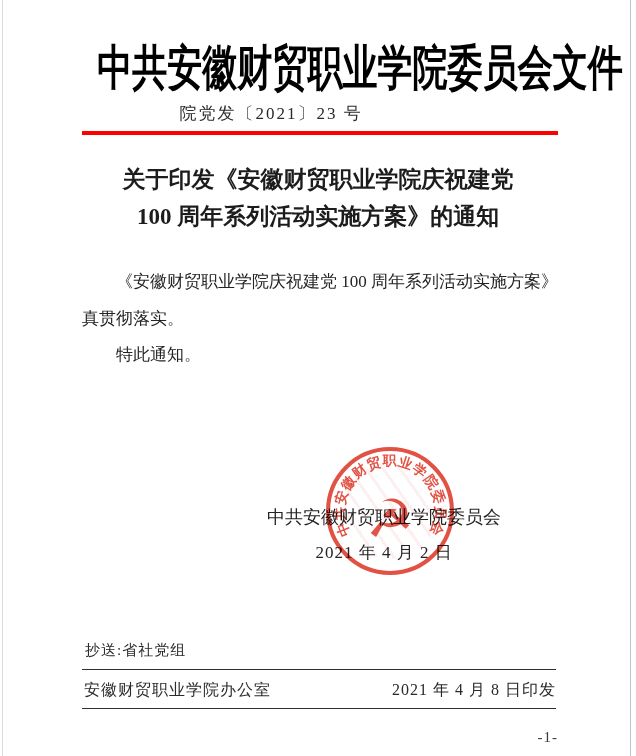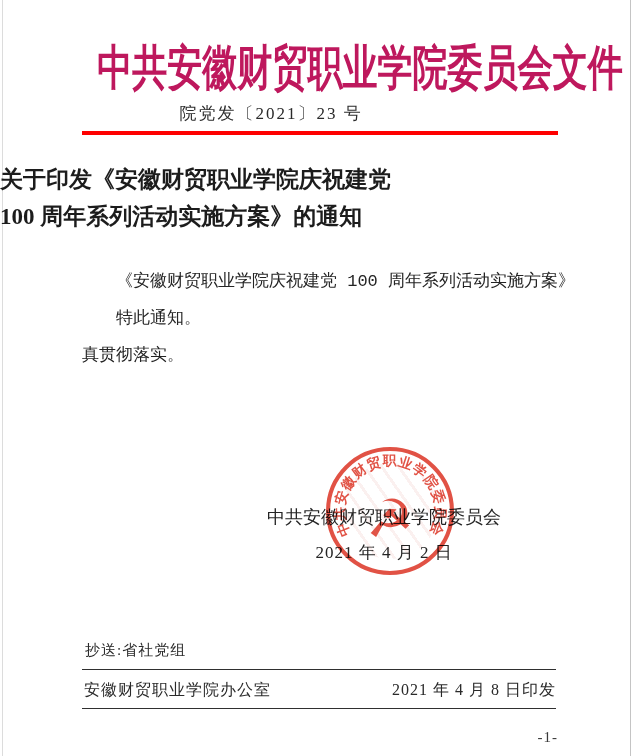--- a/index.html
+++ b/index.html
@@ -14,49 +14,49 @@
   .page { position: absolute; inset: 0; background: #fff; }
 
   
   .edge-left  { position: absolute; left: 2px;   top: 0; width: 1px; height: 756px; background: #dcdcdc; }
   .edge-right { position: absolute; left: 630px; top: 0; width: 1px; height: 756px; background: #c4c4c4; }
 
   
   .org-title {
     position: absolute; top: 36px; left: 0; width: 585px;
     text-align: center; white-space: nowrap;
-    font-size: 48px; font-weight: bold; color: #be185d;
+    font-size: 48px; font-weight: bold; color: #000000;
   }
   .org-title .squeeze { display: inline-block; transform: scaleX(0.73); transform-origin: center; }
 
   .doc-number {
     position: absolute; top: 102px; left: 0; width: 542px;
     text-align: center; font-size: 17px; letter-spacing: 2px; color: #2a2a2a;
     white-space: nowrap;
   }
 
   .red-rule {
     position: absolute; top: 131px; left: 82px; width: 476px; height: 4px;
     background: #fe0000;
   }
 
   
   .doc-title {
     position: absolute; top: 161px; left: 0; width: 636px;
-    text-align: left; font-size: 23px; font-weight: bold; color: #1c1c1c;
+    text-align: center; font-size: 23px; font-weight: bold; color: #1c1c1c;
     line-height: 37px; white-space: nowrap;
   }
 
   
   .body-text {
     position: absolute; top: 264px; left: 82px; width: 476px;
     font-size: 17px; line-height: 36.5px; color: #242424;
     white-space: nowrap;
   }
-  .body-text .indent { padding-left: 34px; font-family: Liberation Mono, monospace; }
+  .body-text .indent { padding-left: 34px; }
 
   
   .sig-org {
     position: absolute; top: 505px; left: 252px; width: 264px;
     text-align: center; font-size: 18px; color: #242424; white-space: nowrap;
   }
   .sig-date {
     position: absolute; top: 541px; left: 294px; width: 180px;
     text-align: center; font-size: 17px; color: #242424; letter-spacing: 1px; white-space: nowrap;
   }
@@ -115,22 +115,22 @@
 
   <div class="red-rule"></div>
 
   <div class="doc-title">
     <div>关于印发《安徽财贸职业学院庆祝建党</div>
     <div>100 周年系列活动实施方案》的通知</div>
   </div>
 
   <div class="body-text">
     <div class="line indent">《安徽财贸职业学院庆祝建党 100 周年系列活动实施方案》</div>
+    <div class="line">真贯彻落实。</div>
     <div class="line indent">特此通知。</div>
-    <div class="line">真贯彻落实。</div>
   </div>
 
   <div class="sig-org">中共安徽财贸职业学院委员会</div>
   <div class="sig-date">2021 年 4 月 2 日</div>
 
   <div class="seal">
     <svg viewBox="0 0 130 130" xmlns="http://www.w3.org/2000/svg">
       <circle class="seal-ring" cx="65" cy="65" r="61"></circle>
       <path id="seal-arc" d="M 24.2 84.0 A 45 45 0 1 1 105.8 84.0" fill="none"></path>
       <text class="seal-arc-text">

